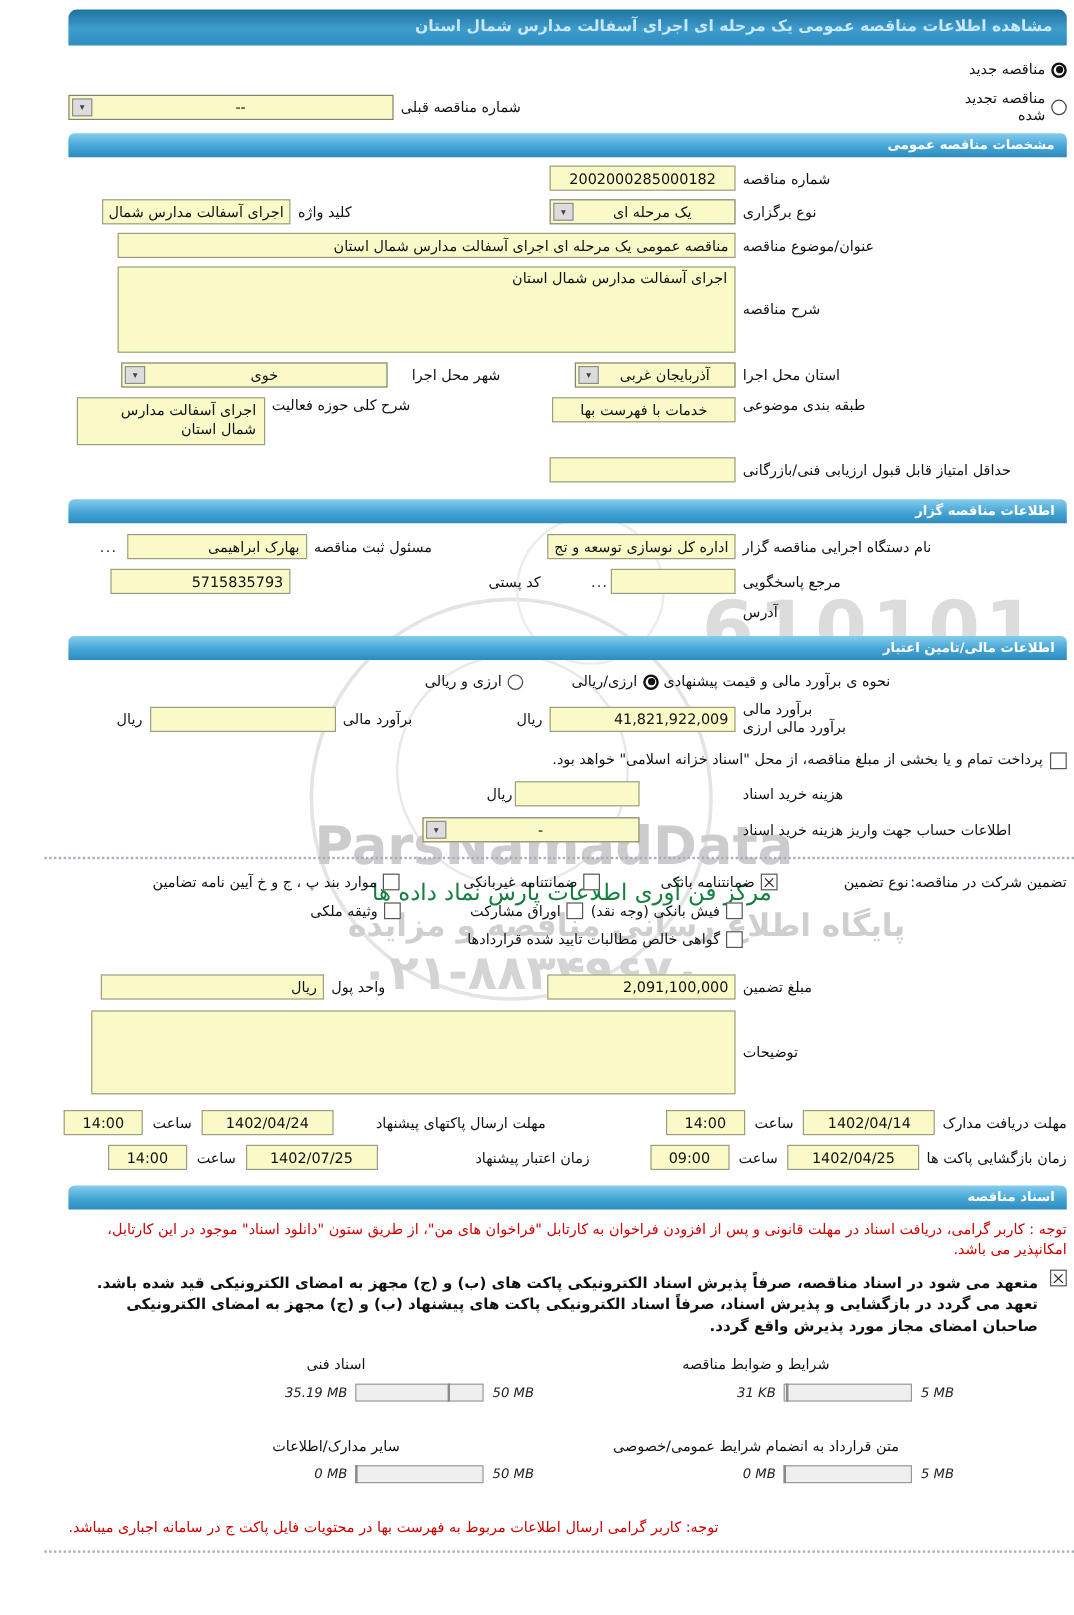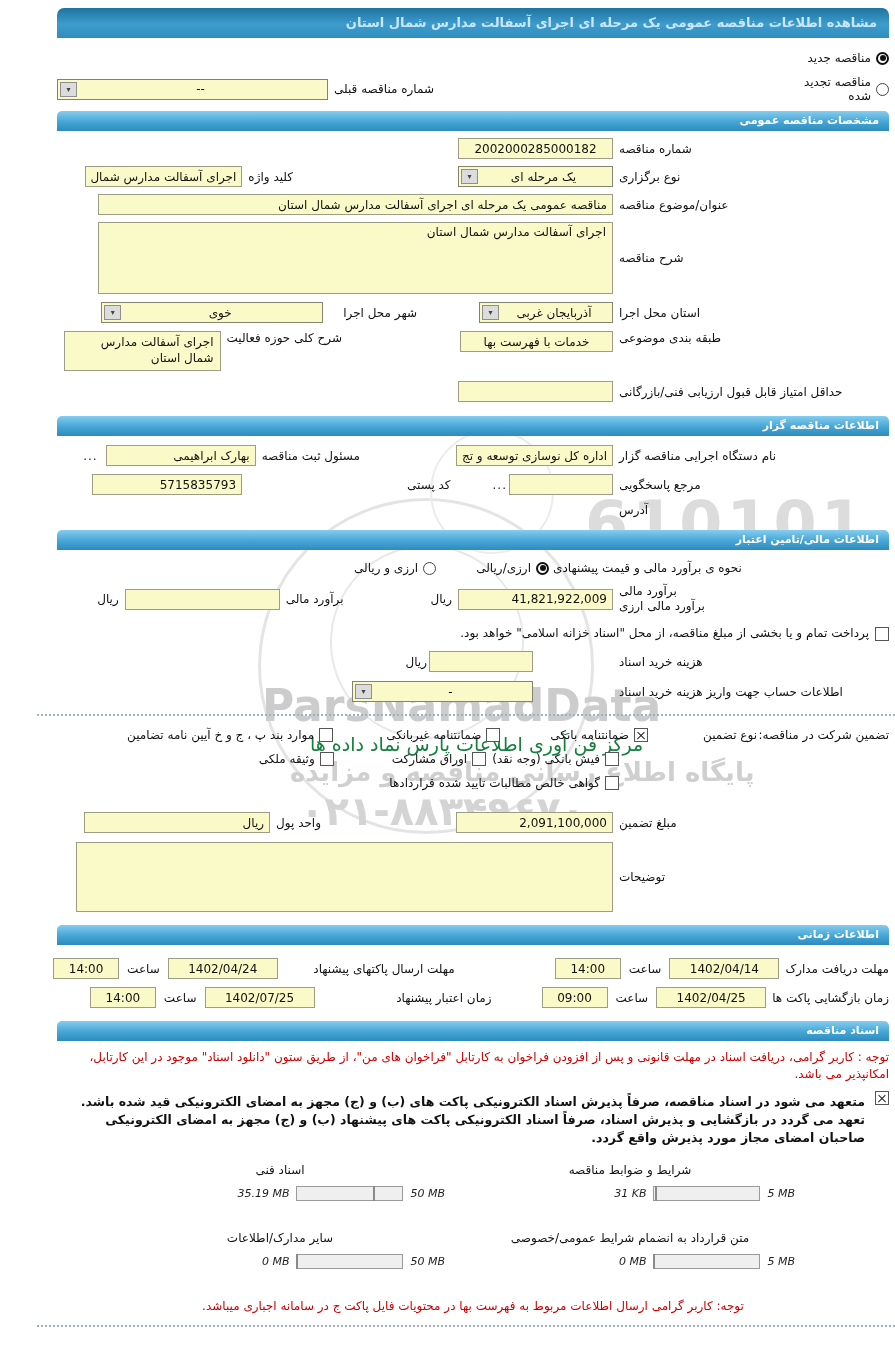--- a/index.html
+++ b/index.html
@@ -72,21 +72,21 @@
   .fbar{direction:ltr;display:flex;align-items:center;justify-content:flex-end;margin-top:9px;font-size:11px;color:#222;font-style:italic;}
   .track{width:105px;height:13px;border:1px solid #9a9a9a;background:#efefef;position:relative;margin:0 7px;flex:0 0 auto;}
   .fill{height:100%;background:#9ccb3b;width:0;}
   .notch{position:absolute;top:-1px;bottom:-1px;width:2px;background:#8a8a8a;left:0;}
   
   .red{color:#cc0000;}
   .notice{line-height:17px;text-align:right;}
   .commit{display:flex;align-items:flex-start;font-weight:bold;font-size:12.5px;line-height:18px;}
   .commit .cb{margin-top:2px;margin-left:6px;}
   .dots{border-top:2px dotted #9fb0c0;height:0;}
-  .center-red{text-align:center;}
+  .center-red{text-align:left;}
   .radio-item{display:inline-flex;align-items:center;}
   .radio-item .rb{margin-left:5px;}
 </style>
 </head>
 <body>
 
 <div class="wm">
   <div class="wm-c1"></div>
   <div class="wm-c2"></div>
   <div class="wm-c3"></div>
@@ -284,21 +284,20 @@
     <span class="inp w157 num">2,091,100,000</span>
     <span class="slbl mr135">واحد پول</span>
     <span class="inp w186 mr6">ریال</span>
   </div>
 
   <div class="frow" style="margin-top:9px;">
     <span class="lbl c">توضیحات</span>
     <div class="txt w537 h70"></div>
   </div>
 
-  <div class="secbar" style="margin-top:13px;">اطلاعات زمانی</div>
 
   <div class="sched" style="margin-top:13px;">
     <span class="slbl">مهلت دریافت مدارک</span>
     <span class="inp w110 center mr6">1402/04/14</span>
     <span class="slbl mr8">ساعت</span>
     <span class="inp w66 center mr8">14:00</span>
     <span class="slbl w171 mr100">مهلت ارسال پاکتهای پیشنهاد</span>
     <span class="inp w110 center mr6">1402/04/24</span>
     <span class="slbl mr8">ساعت</span>
     <span class="inp w66 center mr8">14:00</span>

